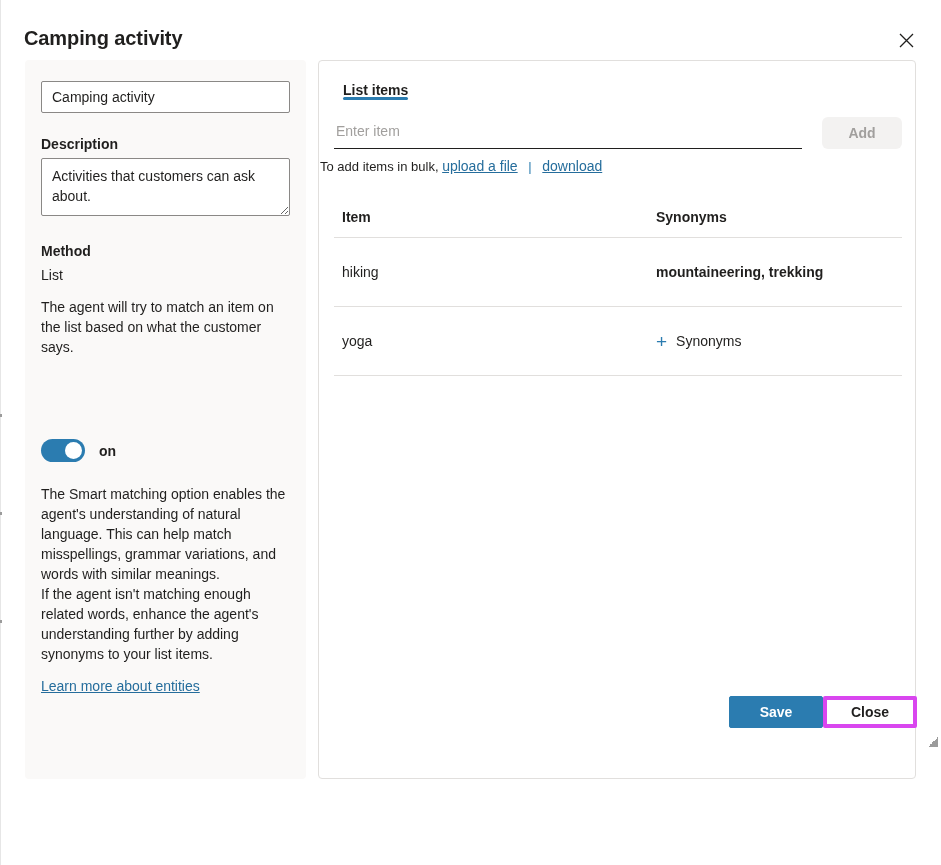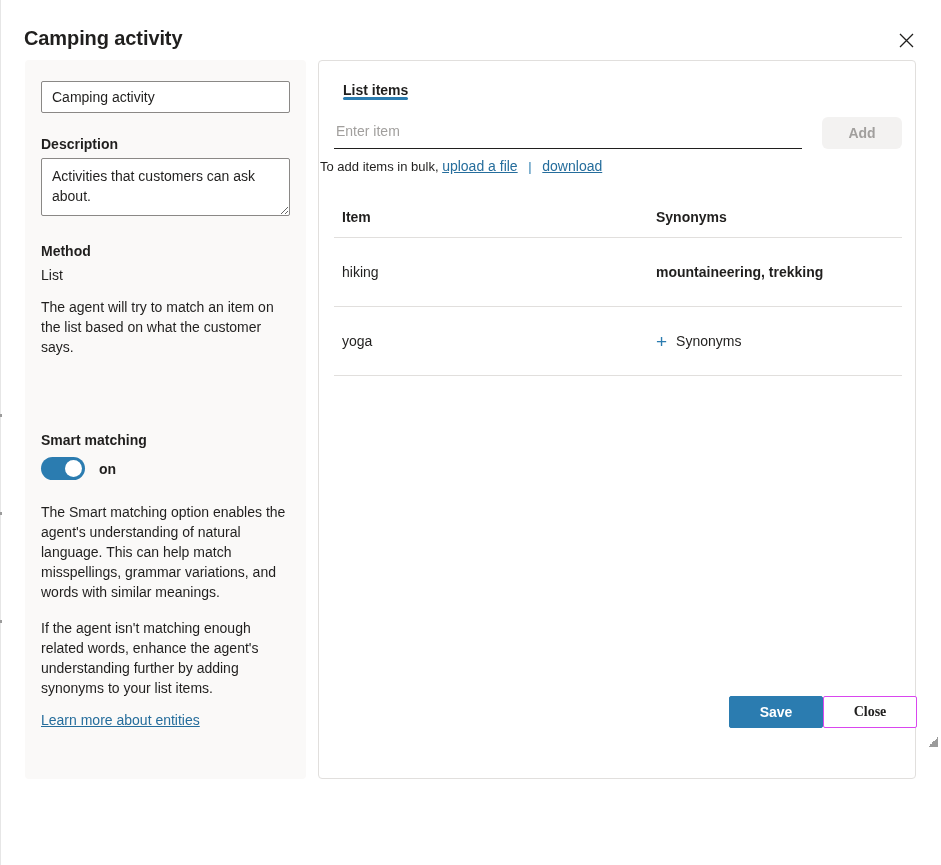--- a/index.html
+++ b/index.html
@@ -288,23 +288,22 @@
     font-weight: 600;
     cursor: pointer;
   }
   .btn-primary {
     background: #2b7cb0;
     border: 1px solid #2b7cb0;
     color: #ffffff;
   }
   .btn-secondary {
     background: #ffffff;
-    border: 1px solid #d946ef;
-    color: #201f1e;
-    font-family: Liberation Serif, serif;
+    border: 4px solid #d946ef;
+    color: #201f1e;
   }
 
   .corner-artifact {
     position: absolute;
     right: 3px; bottom: 3px;
     width: 10px; height: 10px;
     background: linear-gradient(135deg, transparent 50%, #7a7a7a 50%);
     opacity: .75;
   }
 </style>
@@ -337,30 +336,29 @@
     <textarea class="text-area" style="">Activities that customers can ask about.</textarea>
 
     <div class="block-gap"></div>
 
     <div class="field-label">Method</div>
     <div class="static-value">List</div>
     <div class="helper-text">The agent will try to match an item on the list based on what the customer says.</div>
 
     <div style="height:74px"></div>
 
-    <div class="field-label">Smart matching</div>
     <div class="toggle-row">
       <div class="toggle">
         <div class="knob"></div>
       </div>
       <div class="toggle-label">on</div>
     </div>
 
     <div class="helper-text" style="margin-top:22px">The Smart matching option enables the agent's understanding of natural language. This can help match misspellings, grammar variations, and words with similar meanings.</div>
-    <div class="helper-text" style="margin-top:16px">If the agent isn't matching enough related words, enhance the agent's understanding further by adding synonyms to your list items.</div>
+    <div class="helper-text" style="margin-top:0">If the agent isn't matching enough related words, enhance the agent's understanding further by adding synonyms to your list items.</div>
 
     <a class="link learn-link">Learn more about entities</a>
   </div>
 
   <div class="right-panel">
 
     <div class="tabs">
       <div class="tab active">List items</div>
     </div>
 

